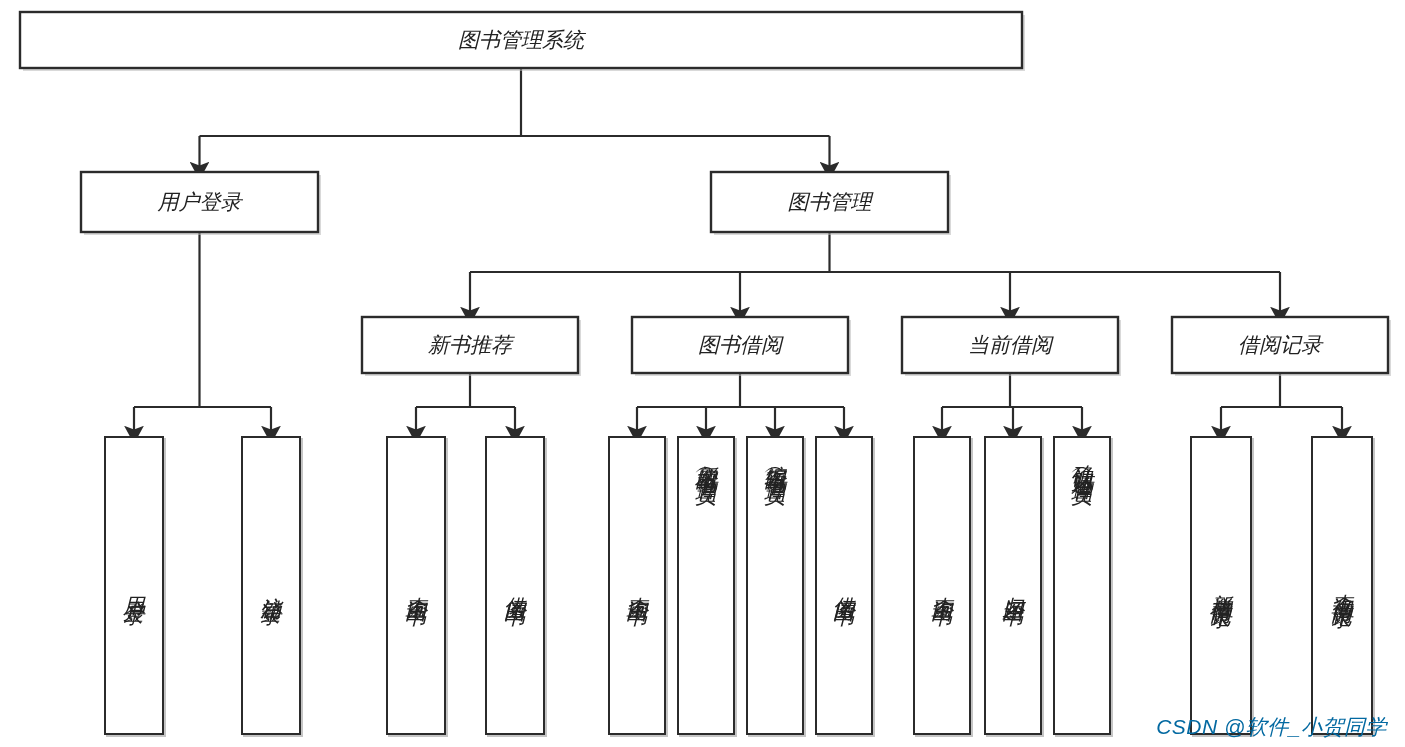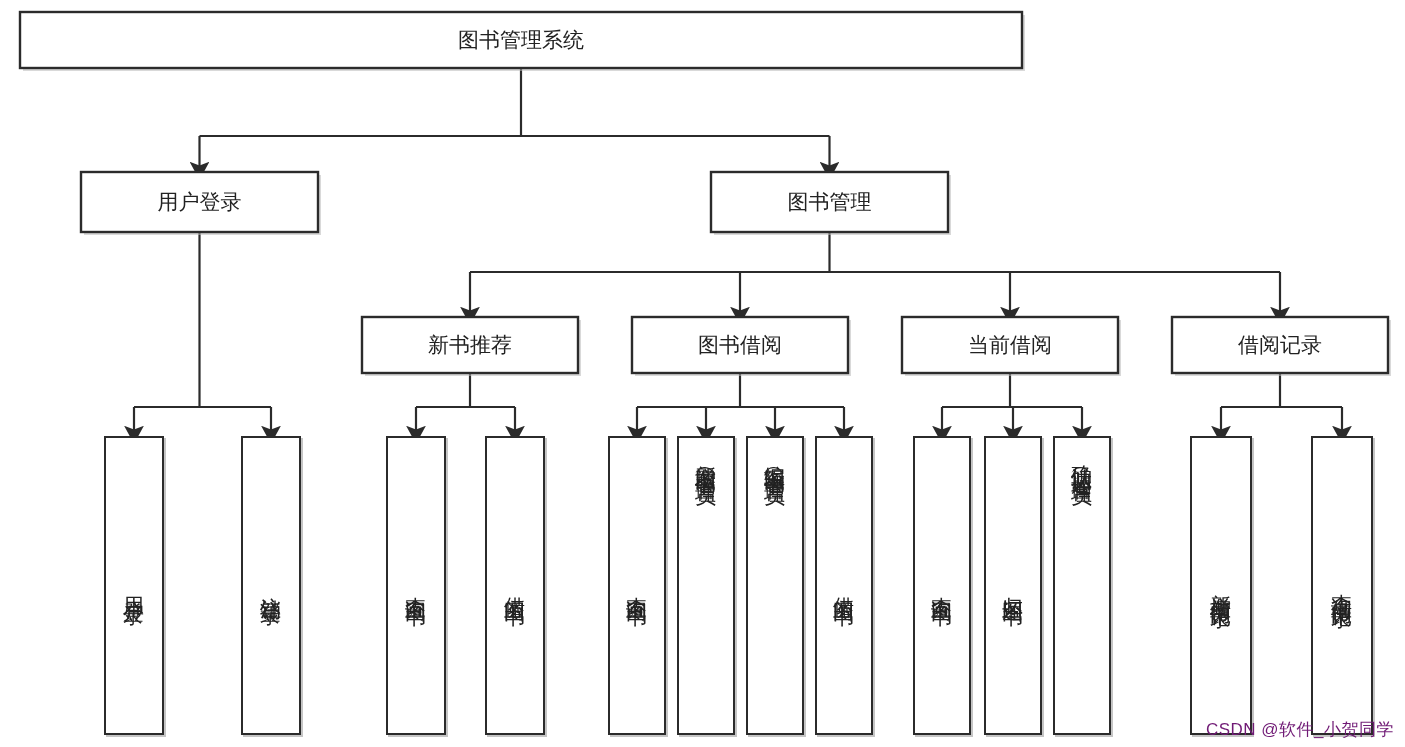--- a/index.html
+++ b/index.html
@@ -11,20 +11,21 @@
     width: 1405px;
     height: 747px;
     overflow: hidden;
     font-family: "Liberation Sans", "DejaVu Sans", sans-serif;
   }
   #diagram-root {
     position: relative;
     width: 1405px;
     height: 747px;
     background: #ffffff;
+    font-style: italic;
   }
   svg#flow {
     position: absolute;
     left: 0;
     top: 0;
     width: 1405px;
     height: 747px;
     display: block;
   }
   .node-rect {
@@ -47,25 +48,25 @@
   }
   .h-label {
     font-family: "Liberation Sans", "DejaVu Sans", sans-serif;
     font-size: 21px;
     fill: #222222;
     text-anchor: middle;
     dominant-baseline: middle;
   }
   .watermark {
     position: absolute;
-    right: 11px;
+    right: 18px;
     bottom: 6px;
     font-family: "Liberation Sans", "DejaVu Sans", sans-serif;
-    font-size: 17px;
-    color: #701a75;
+    font-size: 21px;
+    color: #0369a1;
     white-space: nowrap;
     letter-spacing: 0.5px;
   }
   
   .vbox {
     position: absolute;
     box-sizing: border-box;
     background: #ffffff;
     border: 2px solid #2b2b2b;
     box-shadow: 2px 2px 0 0 rgba(150,150,150,0.55);

